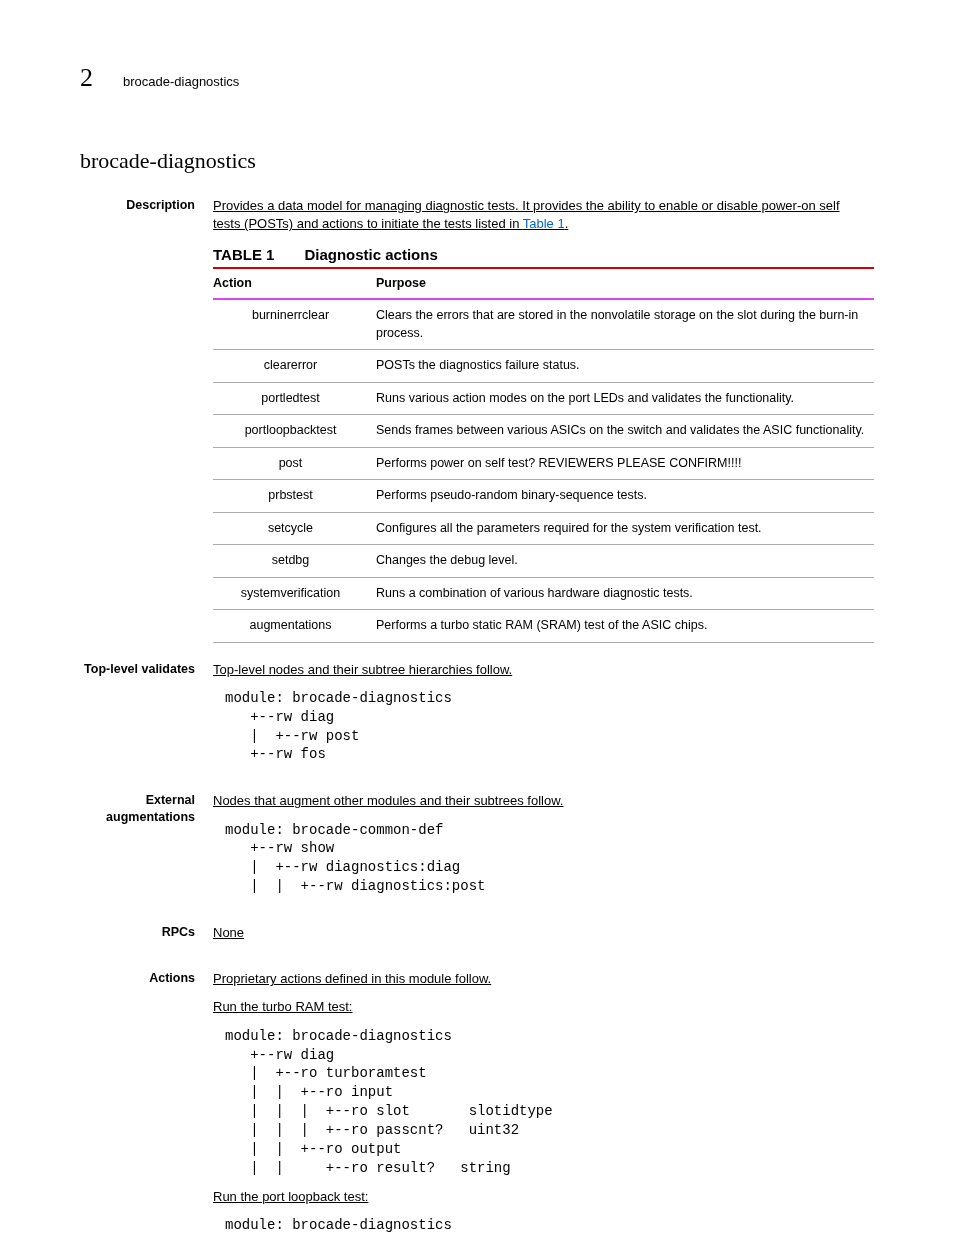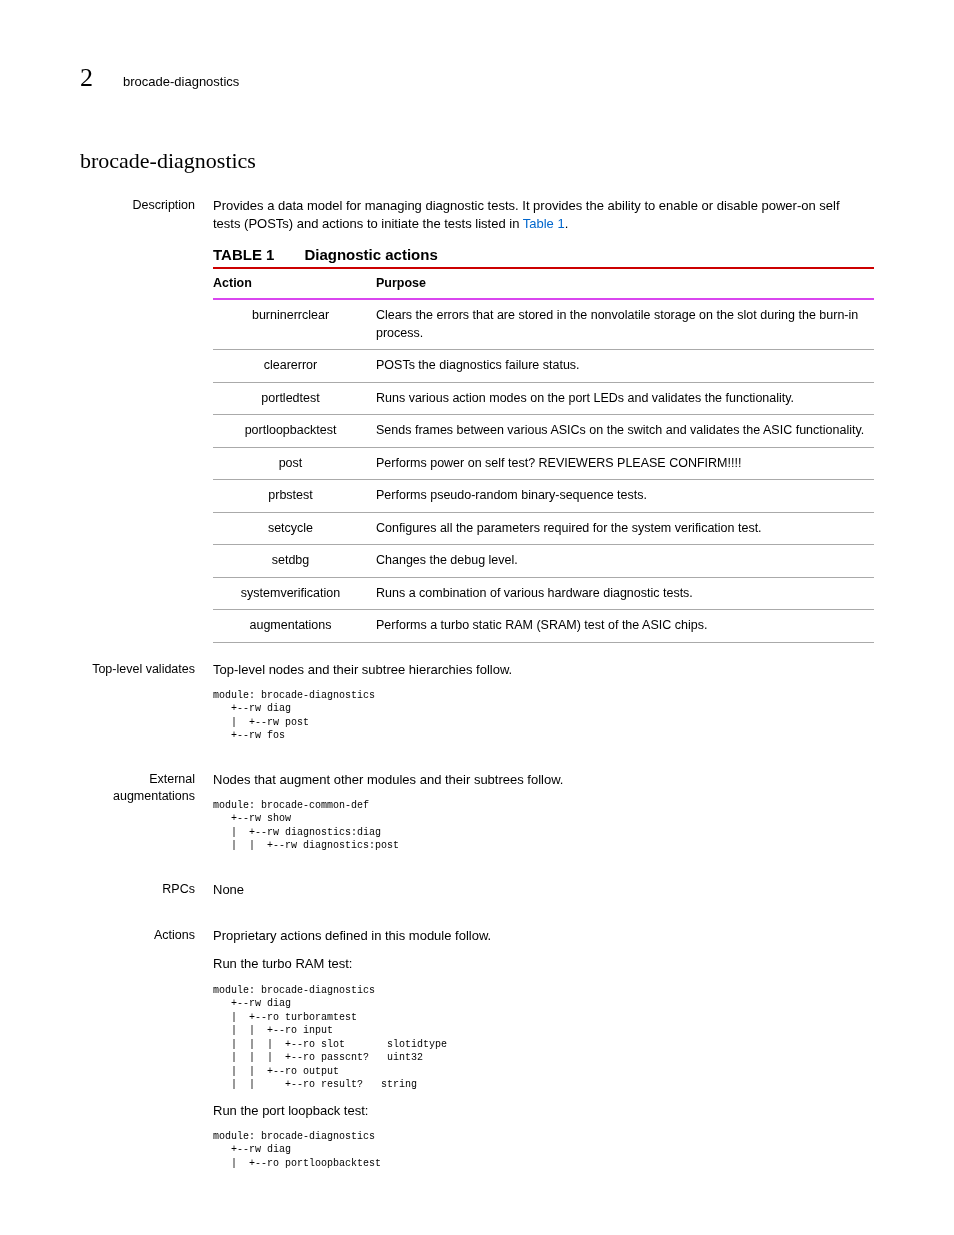--- a/index.html
+++ b/index.html
@@ -33,30 +33,31 @@
     margin: 0 0 20px 0;
   }
   .section {
     display: flex;
     margin-bottom: 18px;
   }
   .label-col {
     width: 115px;
     flex-shrink: 0;
     text-align: right;
-    font-weight: normal;
+    font-weight: bold;
     font-size: 12.5px;
     padding-right: 18px;
     line-height: 1.35;
   }
   .content-col {
     flex: 1;
   }
   .content-col p {
     margin: 0 12px 10px 0;
+    text-decoration: underline;
   }
   a.link {
     color: #0066cc;
     text-decoration: none;
   }
   .table-caption {
     font-size: 15px;
     margin-bottom: 2px;
   }
   .table-caption .tnum {
@@ -84,22 +85,22 @@
     padding: 7px 8px 7px 0;
     border-bottom: 1px solid #aaa;
     vertical-align: top;
   }
   table.diag td:first-child {
     width: 155px;
     text-align: center;
   }
   pre {
     font-family: "Courier New", monospace;
-    font-size: 10px;
-    margin: 6px 0 10px 0;
+    font-size: 14px;
+    margin: 6px 0 10px 12px;
     line-height: 1.35;
   }
 </style>
 </head>
 <body>
 
 <div class="header-row">
   <span class="chapter-num">2</span>
   <span class="header-crumb">brocade-diagnostics</span>
 </div>

